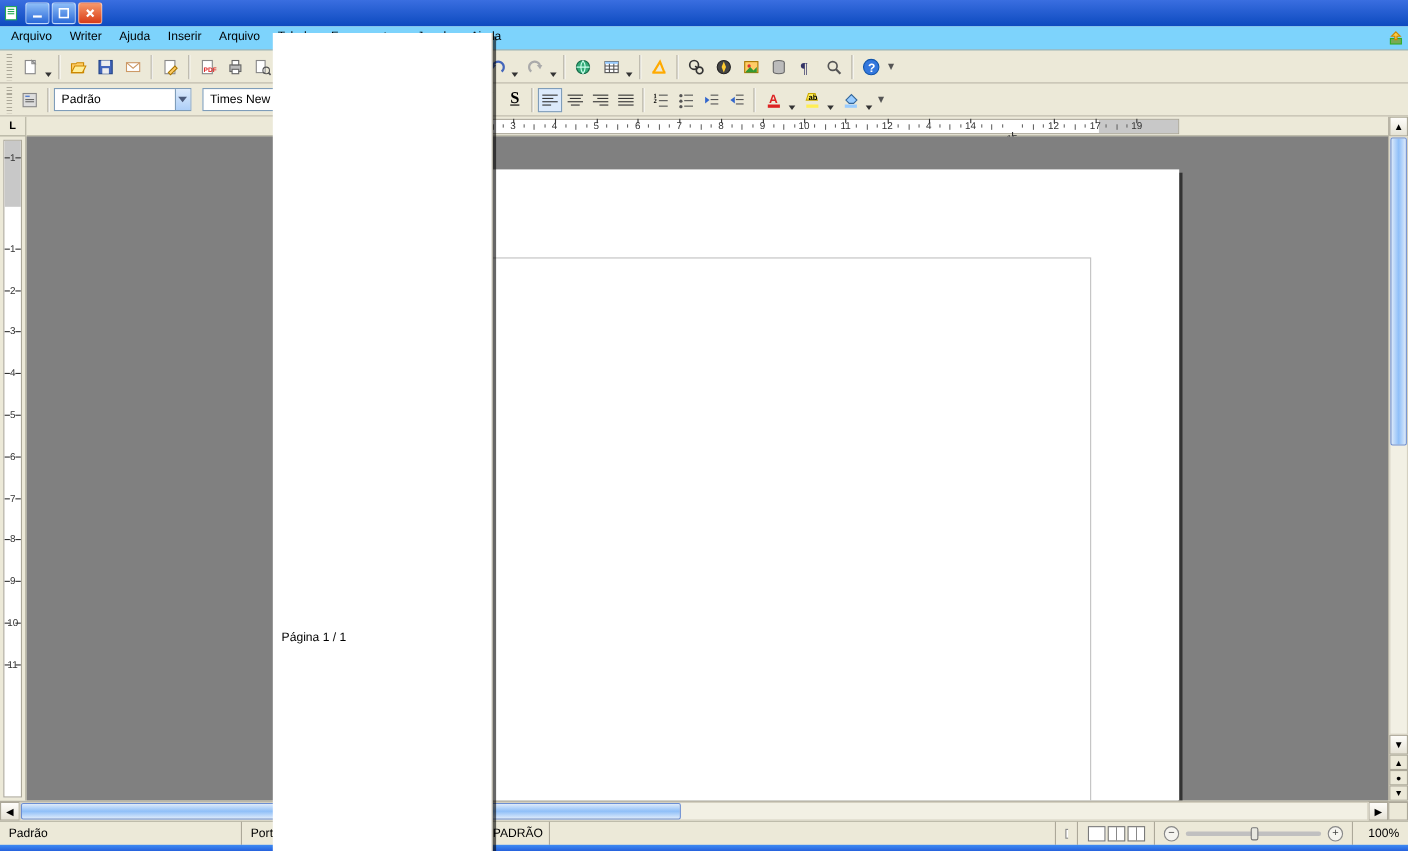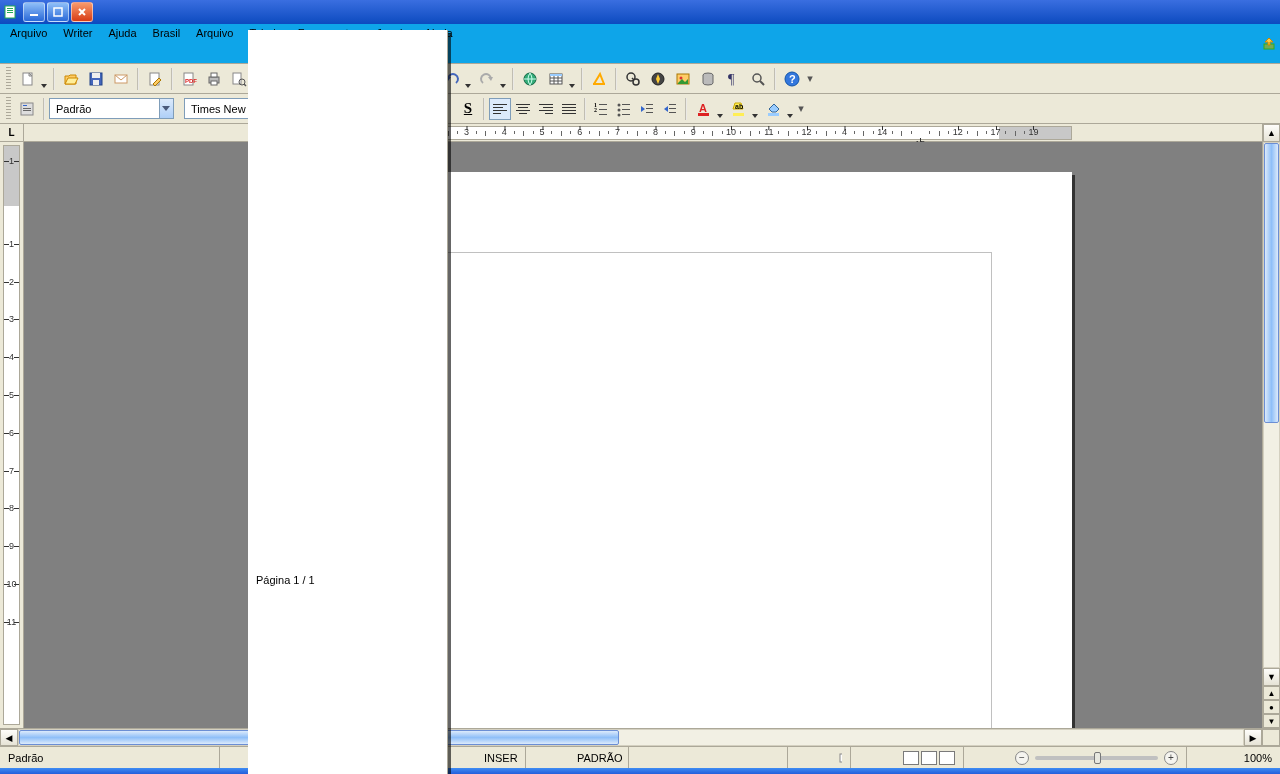--- a/index.html
+++ b/index.html
@@ -9,21 +9,21 @@
   
   .titlebar { height:24px; background:linear-gradient(to bottom,#3a6ee0,#0c4abf); color:#fff; display:flex; align-items:center; padding:0 3px; font-size:12px; font-weight:bold; }
   .titlebar .doc-icon { width:16px; height:16px; margin-right:4px; display:inline-flex; align-items:center; justify-content:center; }
   .titlebar .title { flex:1; }
   .win-btns { display:flex; gap:2px; }
   .win-btn { width:22px; height:20px; border-radius:3px; display:flex; align-items:center; justify-content:center; border:1px solid rgba(255,255,255,.5); }
   .win-min,.win-max{ background:linear-gradient(to bottom,#8fbff8,#2a69d8); }
   .win-close{ background:linear-gradient(to bottom,#f89a6c,#d83c16); }
 
   
-  .menubar { height:40px; background:#0ea5e9; display:flex; align-items:stretch; padding:0 2px; border-bottom:1px solid #aca899;text-align:center; }
+  .menubar { height:22px; background:#7dd3fc; display:flex; align-items:stretch; padding:0 2px; border-bottom:1px solid #aca899;text-align:center; }
   .menubar .menu-item { padding:3px 8px; cursor:default; }
   .menubar .spacer { flex:1; }
   .menubar .upd-icon { width:18px; display:flex; align-items:center; justify-content:center; }
 
   
   .toolbar { height:30px; background:#ece9d8; display:flex; align-items:center; padding:0 6px; border-bottom:1px solid #aca899; gap:1px; }
   .tb-btn { width:24px; height:24px; display:flex; align-items:center; justify-content:center; border:1px solid transparent; border-radius:2px; cursor:default; position:relative; }
   .tb-btn.dd::after { content:""; position:absolute; right:1px; bottom:2px; width:0; height:0; border-left:3px solid transparent; border-right:3px solid transparent; border-top:4px solid #333; }
   .tb-btn.dd { width:34px; padding-right:8px; }
   .sep { width:2px; height:22px; margin:0 3px; background:linear-gradient(to right,#aca899,#fff); }
@@ -70,21 +70,21 @@
   .nav-btn { height:14px; background:#ece9d8; border:1px solid #aca899; display:flex; align-items:center; justify-content:center; font-size:8px; }
 
   
   .hscroll-row { height:18px; display:flex; background:#ece9d8; border-top:1px solid #aca899; }
   .hscroll-row .sb-btn { width:18px; height:100%; }
   .sb-track-h { flex:1; background:#f2f0e4; border:1px solid #d4d0c0; position:relative; }
   .sb-thumb-h { position:absolute; top:0; bottom:0; left:0; width:600px; background:linear-gradient(to bottom,#dceafb,#8fbff8,#dceafb); border:1px solid #6b8ed4; border-radius:2px; }
   .hscroll-corner { width:18px; background:#ece9d8; border:1px solid #aca899; }
 
   
-  .statusbar { height:22px; background:#ece9d8; border-top:1px solid #aca899; display:flex; align-items:stretch; font-size:11px;gap:43px; }
+  .statusbar { height:22px; background:#ece9d8; border-top:1px solid #aca899; display:flex; align-items:stretch; font-size:11px; }
   .sb-cell { border-right:1px solid #aca899; padding:3px 8px; display:flex; align-items:center; }
   .sb-cell.page    { width:200px; }
   .sb-cell.style   { width:220px; }
   .sb-cell.lang    { width:170px; }
   .sb-cell.ins     { width:50px; }
   .sb-cell.selmode { width:60px; }
   .sb-cell.blank   { flex:1; }
   .sb-cell.viewbtns{ width:70px; gap:2px; justify-content:center; }
   .sb-cell.zoomslider{ width:180px; gap:6px; justify-content:center; }
   .sb-cell.zoomtxt { width:50px; border-right:none; justify-content:flex-end; }
@@ -125,21 +125,21 @@
             <path d="M2 2 L8 8 M8 2 L2 8" stroke="#fff" stroke-width="2"></path>
           </svg>
         </div>
     </div>
   </div>
 
   <div class="menubar">
     <div class="menu-item"><span>Arquivo</span></div>
     <div class="menu-item"><span>Writer</span></div>
     <div class="menu-item"><span>Ajuda</span></div>
-    <div class="menu-item"><span>Brasil</span></div>
+    <div class="menu-item"><span>Inserir</span></div>
     <div class="menu-item"><span>Arquivo</span></div>
     <div class="menu-item"><span>Tabela</span></div>
     <div class="menu-item"><span>Ferramentas</span></div>
     <div class="menu-item"><span>Janela</span></div>
     <div class="menu-item"><span>Ajuda</span></div>
     <div class="spacer"></div>
     <div class="upd-icon">
         <svg width="14" height="14">
           <rect x="2" y="7" width="10" height="5" fill="#7a5" stroke="#3a2"></rect>
           <path d="M7 1 L11 5 L8 5 L8 8 L6 8 L6 5 L3 5 Z" fill="#fc4" stroke="#c80"></path>

